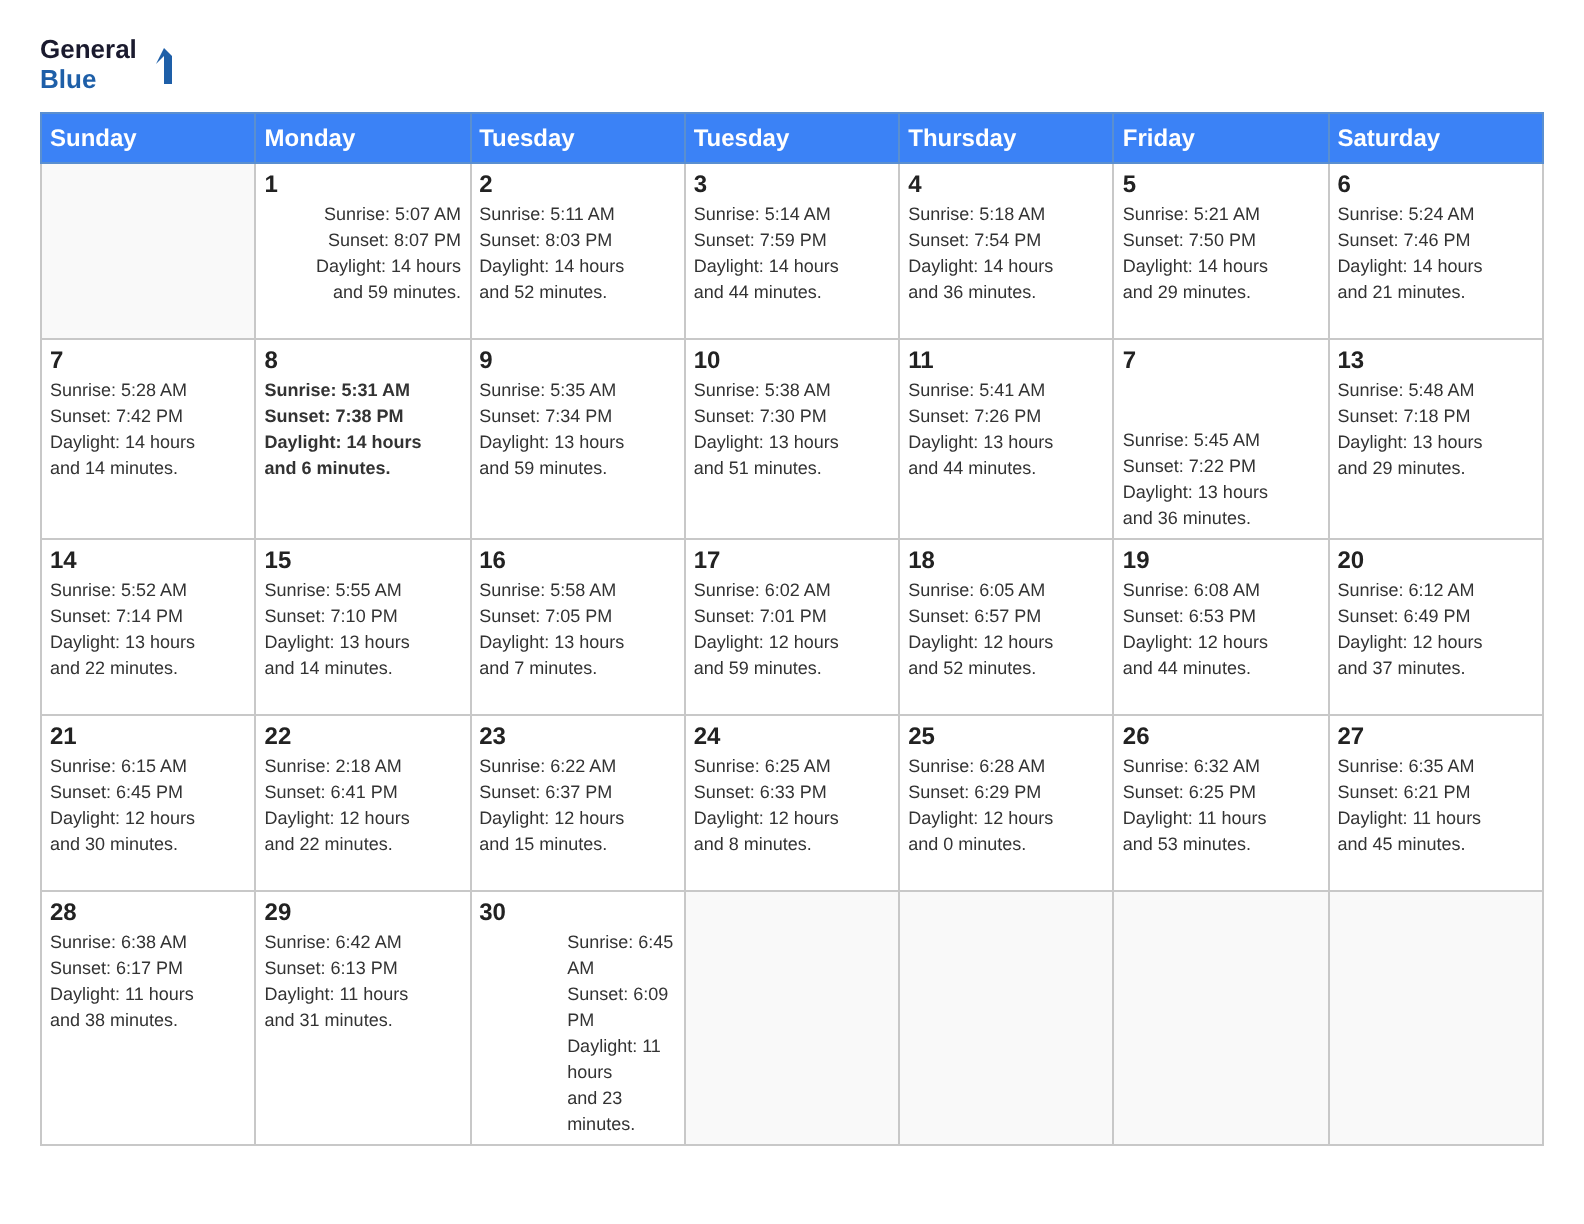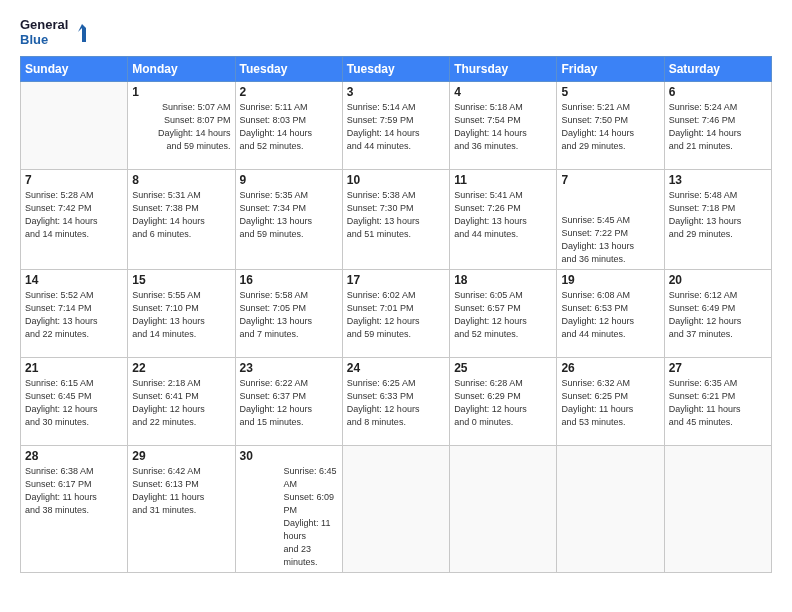--- a/index.html
+++ b/index.html
@@ -160,21 +160,21 @@
         <tr>
           <td>
             <span class="day-num">7</span>
             <div class="cell-text" style="white-space: pre-line;">Sunrise: 5:28 AM
 Sunset: 7:42 PM
 Daylight: 14 hours
 and 14 minutes.</div>
           </td>
           <td>
             <span class="day-num">8</span>
-            <div class="cell-text" style="white-space: pre-line;">Sunrise: 5:31 AM
+            <div class="cell-text" style="white-space: pre-line; font-weight: bold;">Sunrise: 5:31 AM
 Sunset: 7:38 PM
 Daylight: 14 hours
 and 6 minutes.</div>
           </td>
           <td>
             <span class="day-num">9</span>
             <div class="cell-text" style="white-space: pre-line;">Sunrise: 5:35 AM
 Sunset: 7:34 PM
 Daylight: 13 hours
 and 59 minutes.</div>

